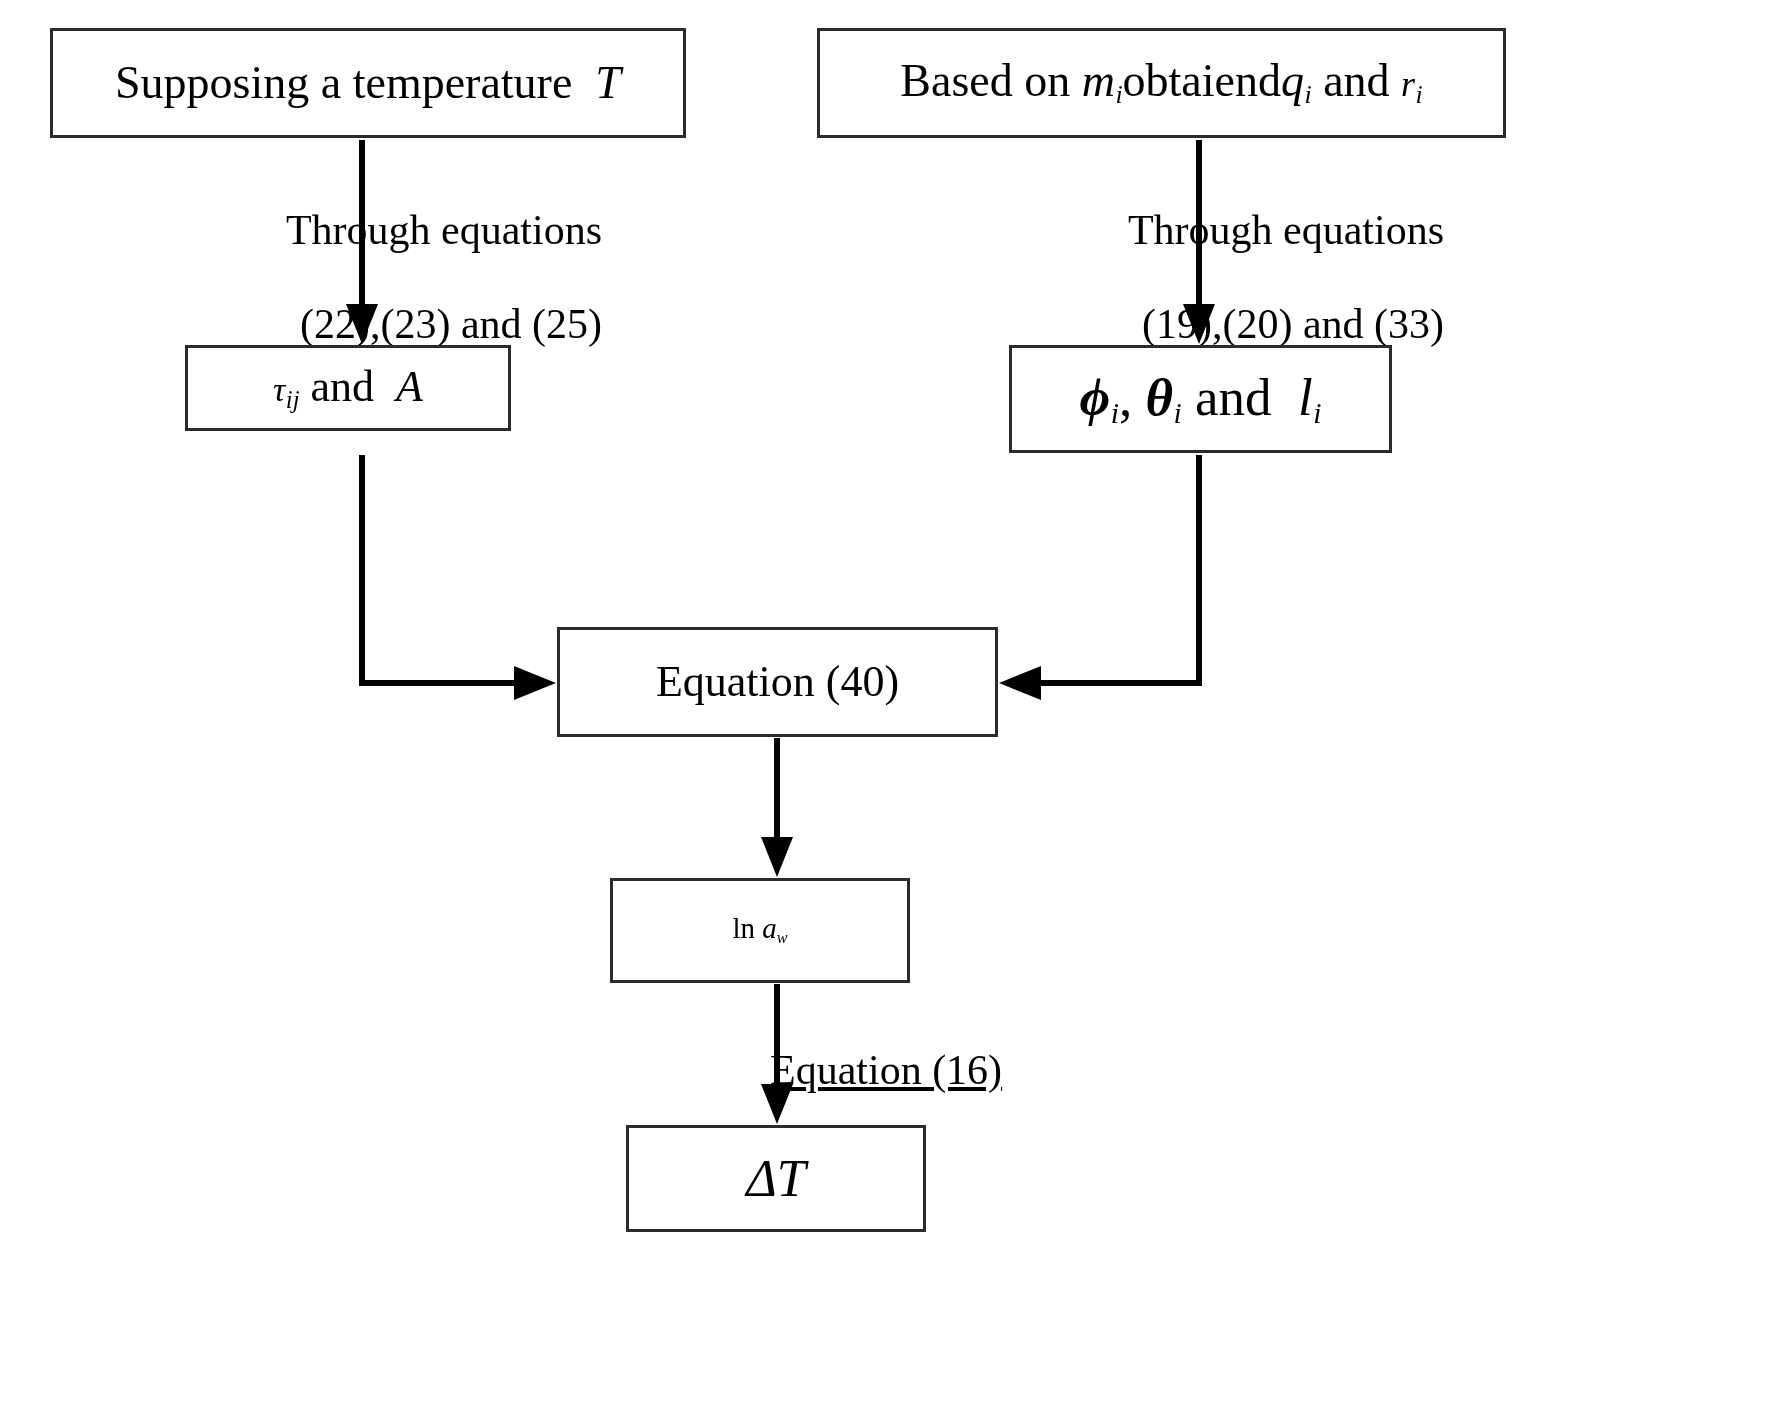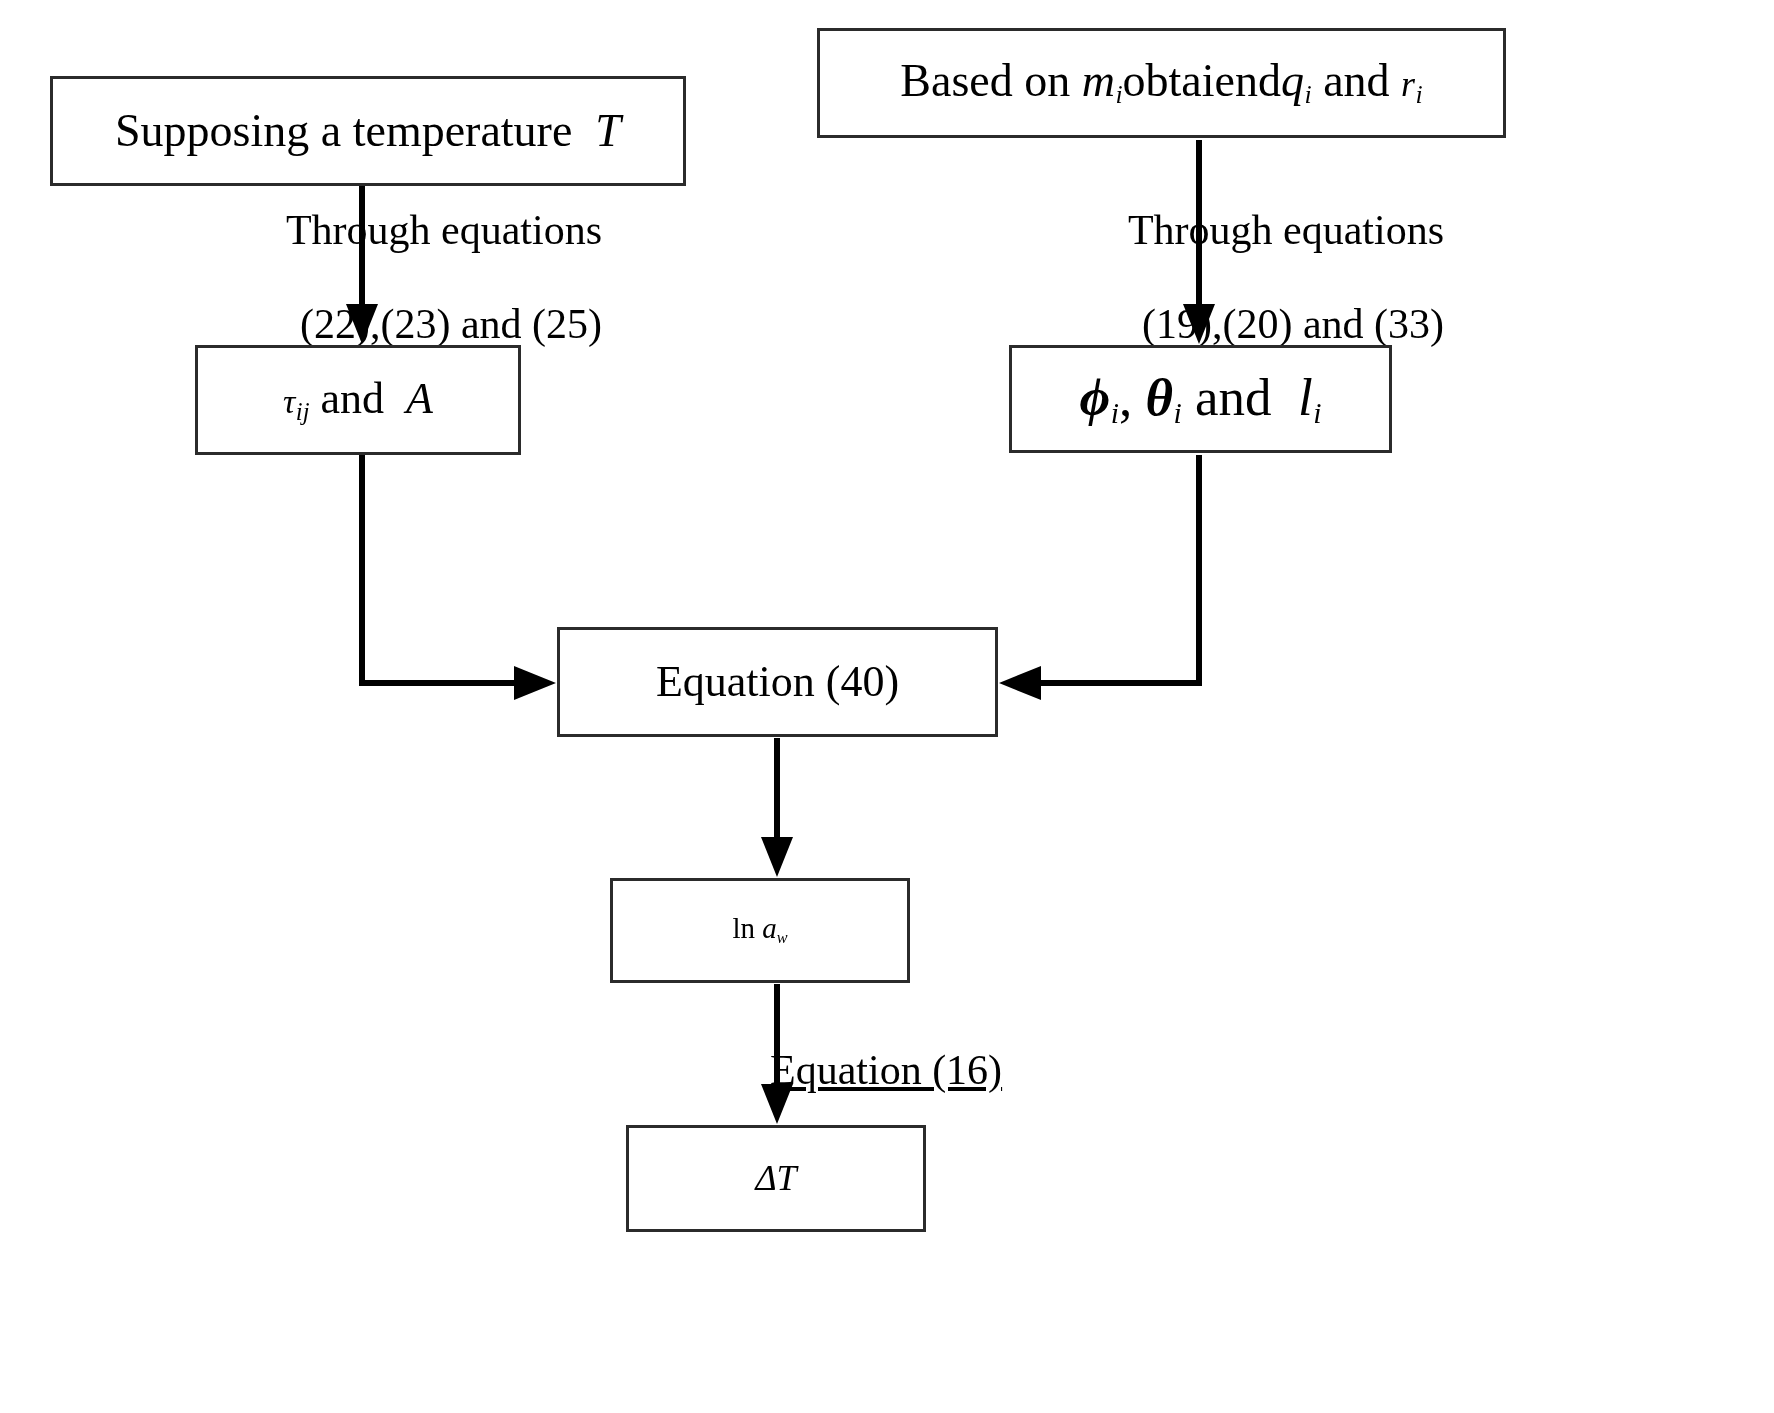--- a/index.html
+++ b/index.html
@@ -57,27 +57,27 @@
     position: absolute;
     left: 0;
     top: 0;
     width: 1774px;
     height: 1413px;
     z-index: 1;
     pointer-events: none;
   }
 
   
-  #box-temperature   { left: 50px;   top: 28px;   width: 636px;  height: 110px; font-size: 46px; margin-top: 48px; }
+  #box-temperature   { left: 50px;   top: 28px;   width: 636px;  height: 110px; font-size: 46px; }
   #box-based-on      { left: 817px;  top: 28px;   width: 689px;  height: 110px; font-size: 46px; }
-  #box-tau-a         { left: 195px;  top: 345px;  width: 326px;  height: 110px; font-size: 44px; align-items: center; }
+  #box-tau-a         { left: 185px;  top: 345px;  width: 326px;  height: 86px; font-size: 44px; align-items: center; }
   #box-phi-theta-l   { left: 1009px; top: 345px;  width: 383px;  height: 108px; font-size: 53px; }
   #box-equation-40   { left: 557px;  top: 627px;  width: 441px;  height: 110px; font-size: 44px; text-align: center; }
   #box-ln-aw         { left: 610px;  top: 878px;  width: 300px;  height: 105px; font-size: 29px; }
-  #box-delta-t       { left: 626px;  top: 1125px; width: 300px;  height: 107px; font-size: 36px; }
+  #box-delta-t       { left: 626px;  top: 1125px; width: 300px;  height: 107px; font-size: 52px; }
 
   
   #ann-left-equations  { left: 142px;  top: 160px; width: 460px;  font-size: 42px; }
   #ann-right-equations { left: 984px;  top: 160px; width: 460px;  font-size: 42px; }
   #ann-equation-16     { left: 770px;  top: 1000px; width: 330px; font-size: 42px; text-align: left; text-decoration: underline; }
 </style>
 </head>
 <body>
 
 <div id="canvas">

